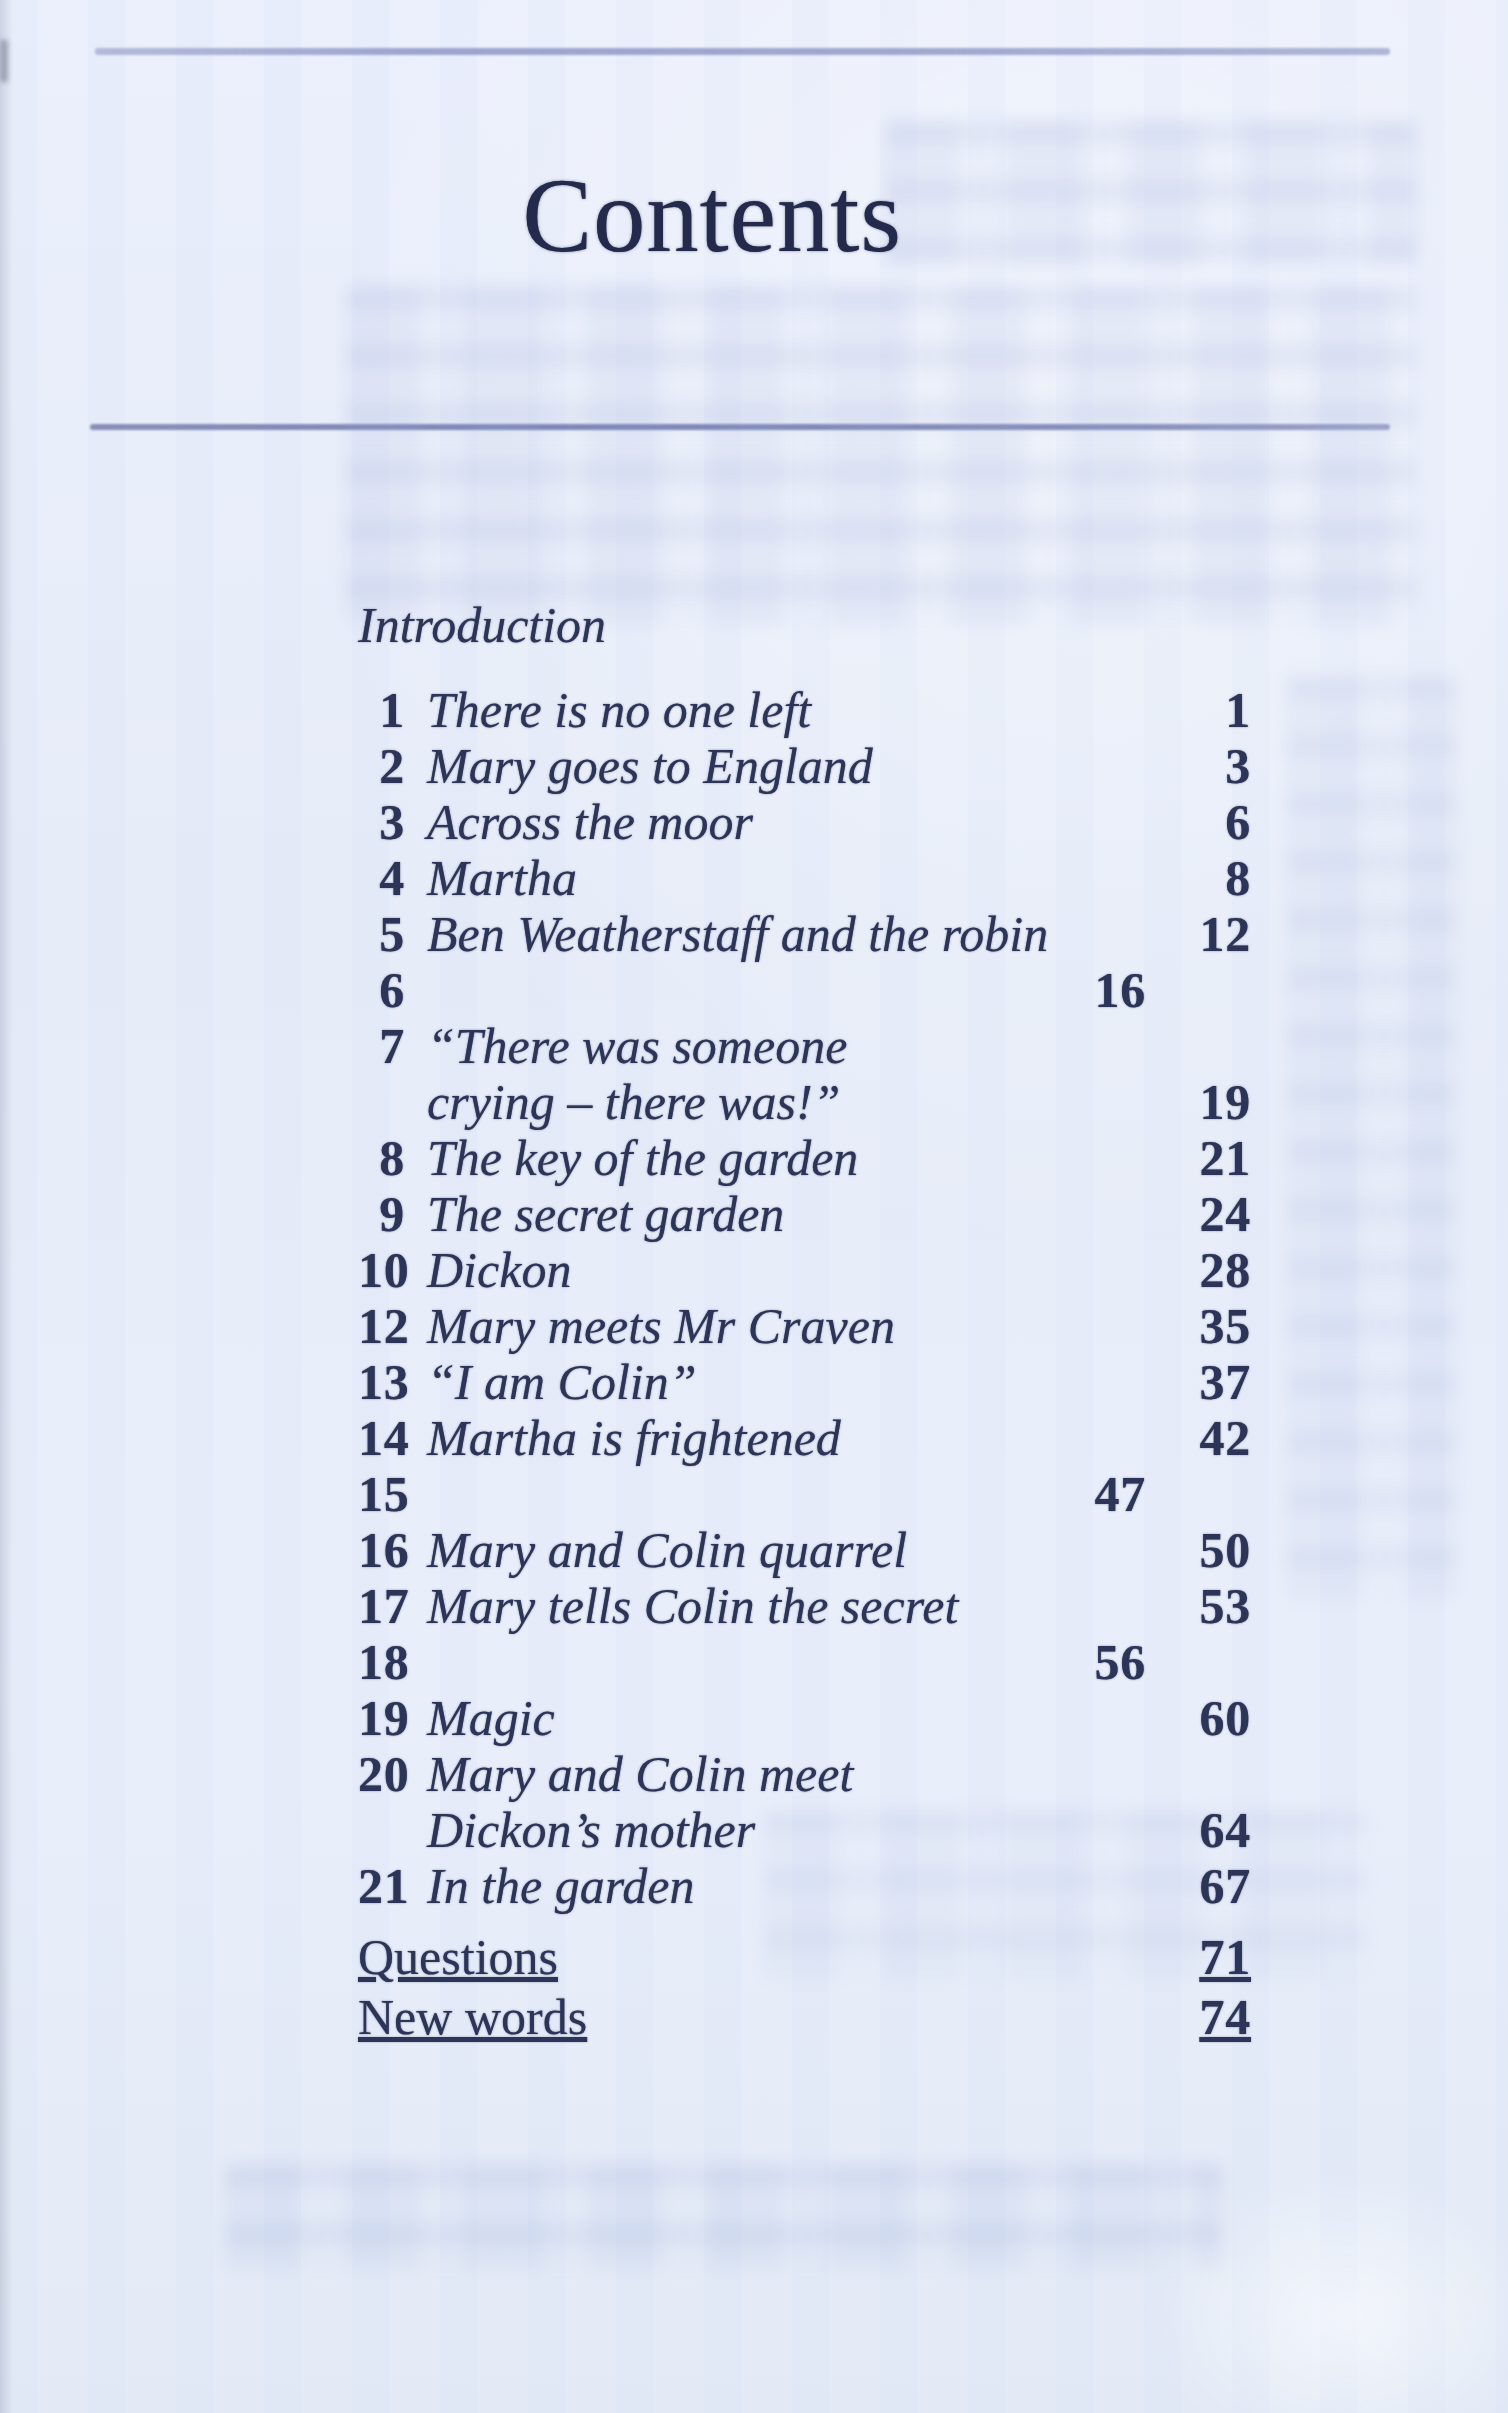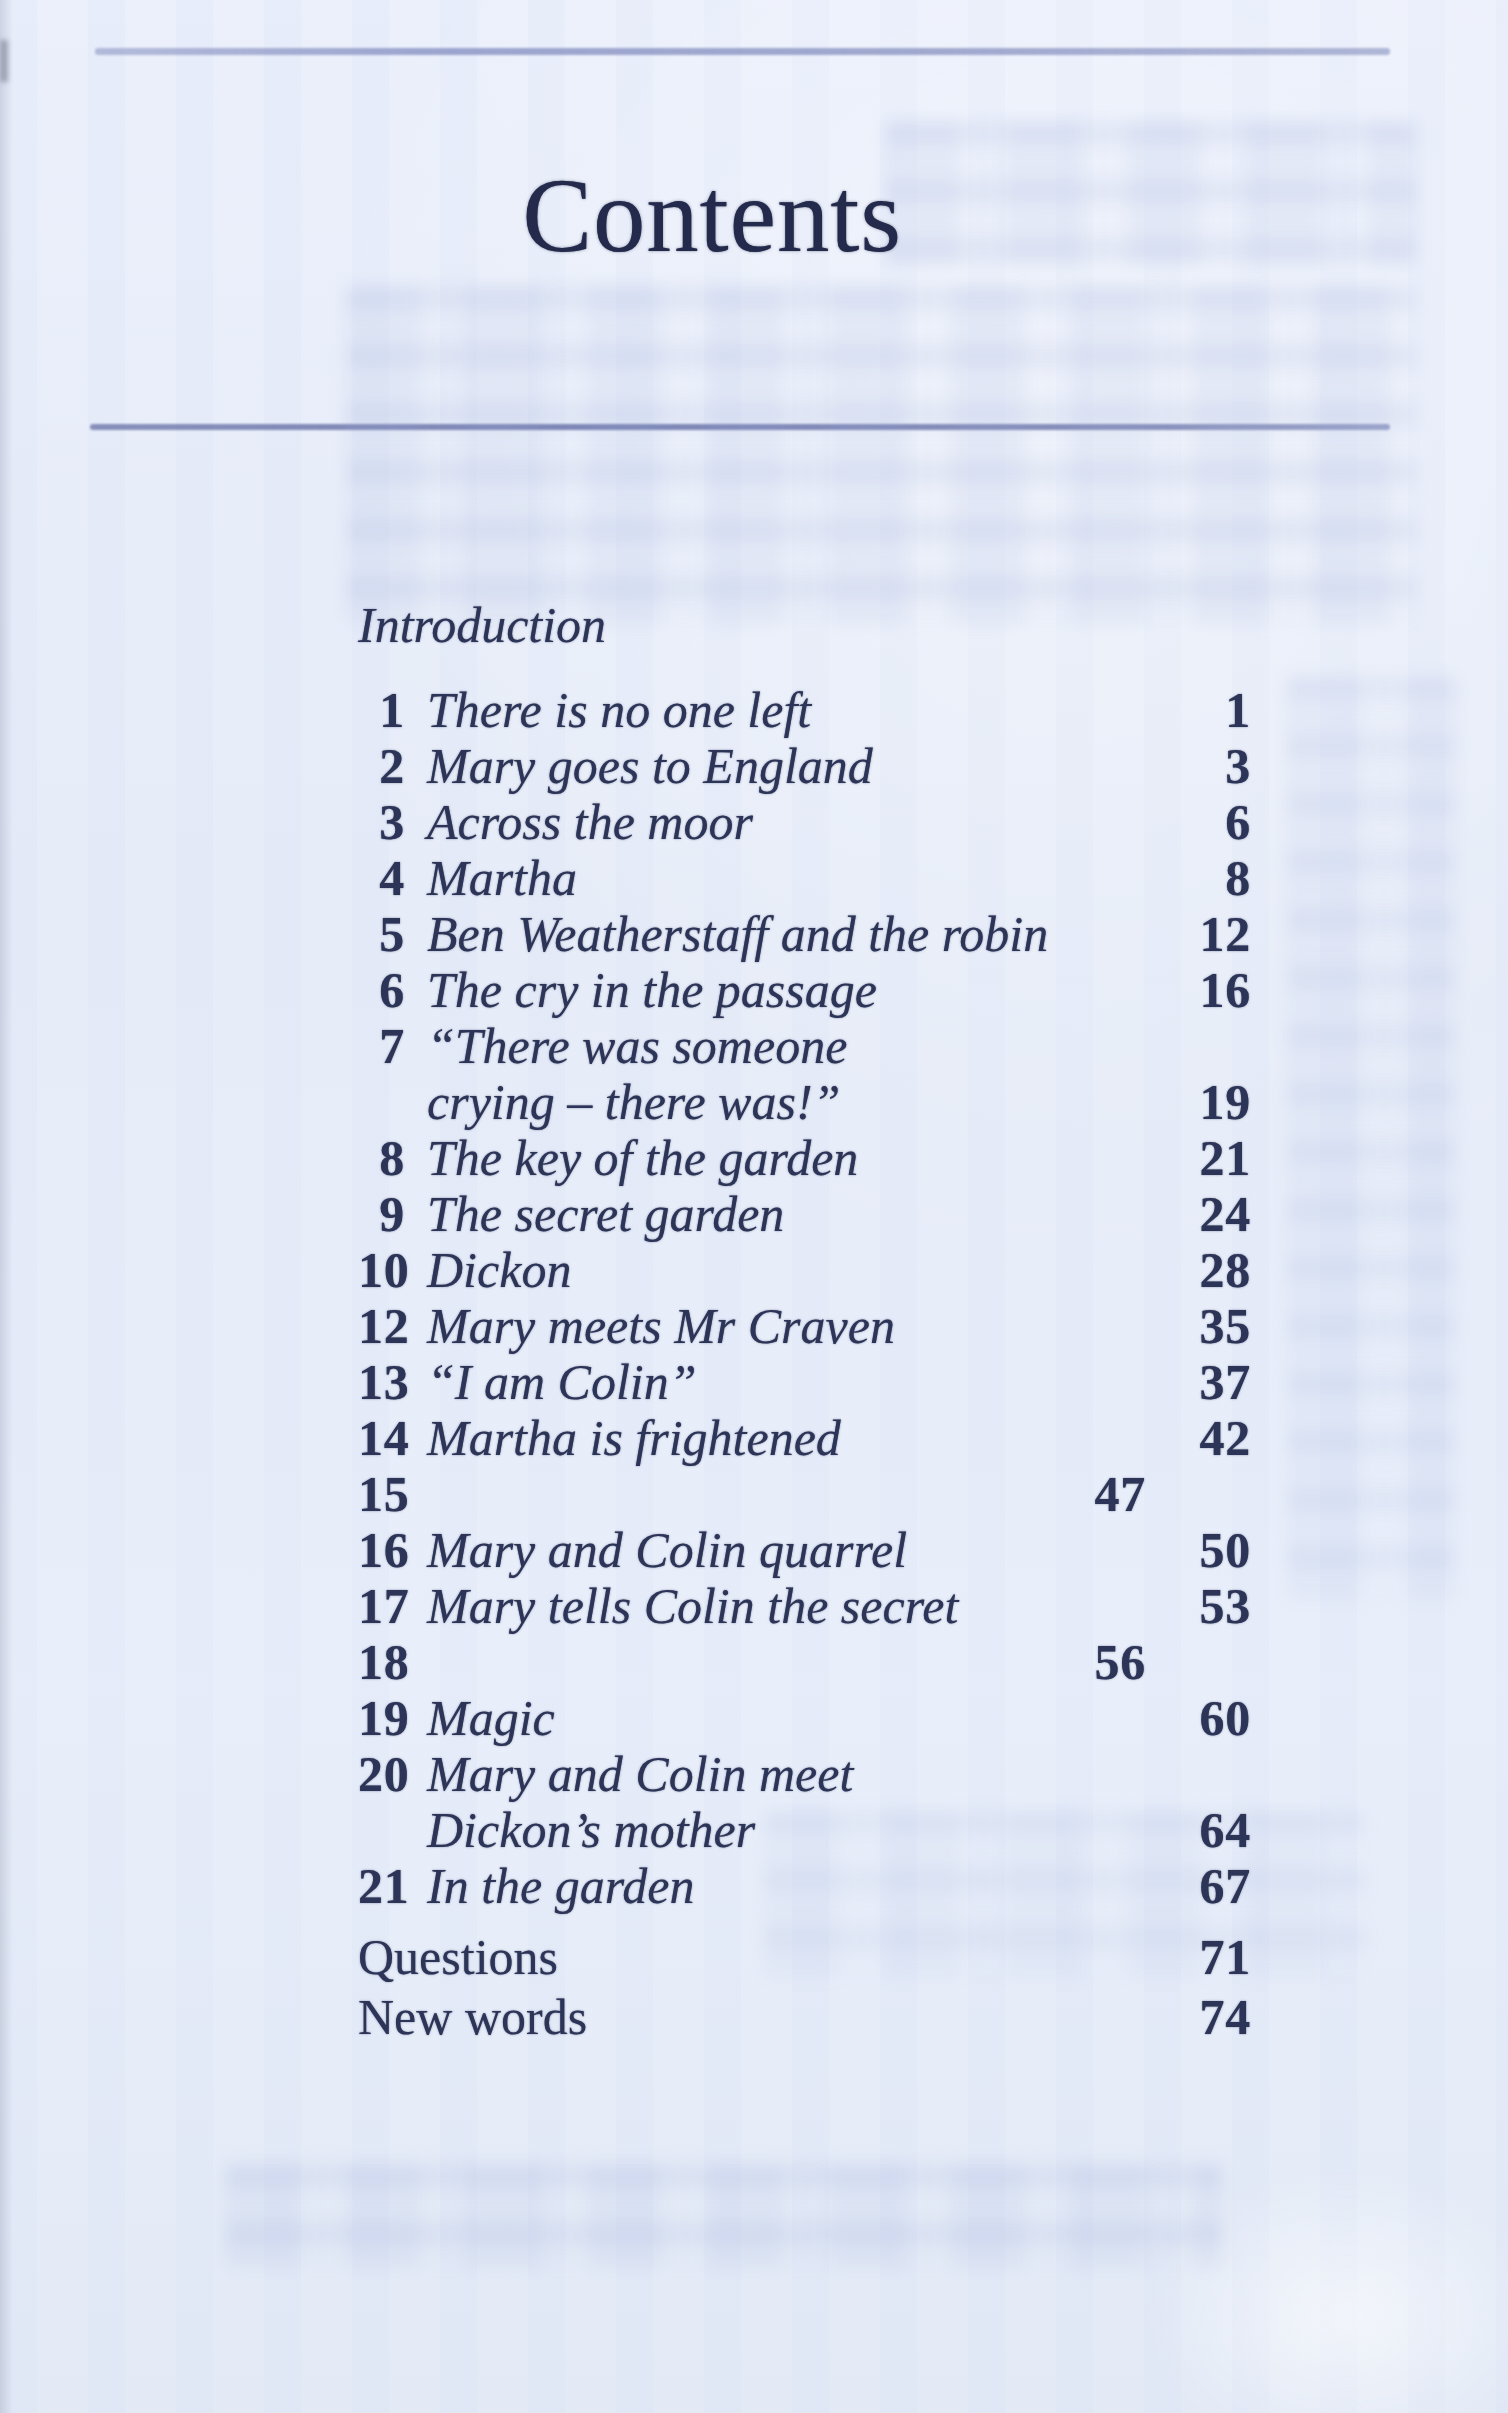--- a/index.html
+++ b/index.html
@@ -91,21 +91,21 @@
     padding-left: 22px;
     white-space: pre-line;
     font-style: italic;
   }
   .chap-page, .extra-page {
     text-align: right;
     align-self: end;
     font-weight: bold;
     letter-spacing: 0.8px;
   }
-  .extras { margin-top: 13px; }
+  .extras { margin-top: 13px; text-decoration: underline; }
   .extra-row {
     display: grid;
     grid-template-columns: 1fr 105px;
     line-height: 60px;
   }
   
   .ghost {
     position: absolute;
     z-index: 1;
     background:
@@ -173,21 +173,20 @@
   </div>
 
   <div class="chapter-row">
     <span class="chap-num">5</span>
     <span class="chap-title">Ben Weatherstaff and the robin</span>
     <span class="chap-page">12</span>
   </div>
 
   <div class="chapter-row">
     <span class="chap-num">6</span>
-    <span class="chap-title">The cry in the passage</span>
     <span class="chap-page">16</span>
   </div>
 
   <div class="chapter-row">
     <span class="chap-num">7</span>
     <span class="chap-title">“There was someone
 crying – there was!”</span>
     <span class="chap-page">19</span>
   </div>
 

